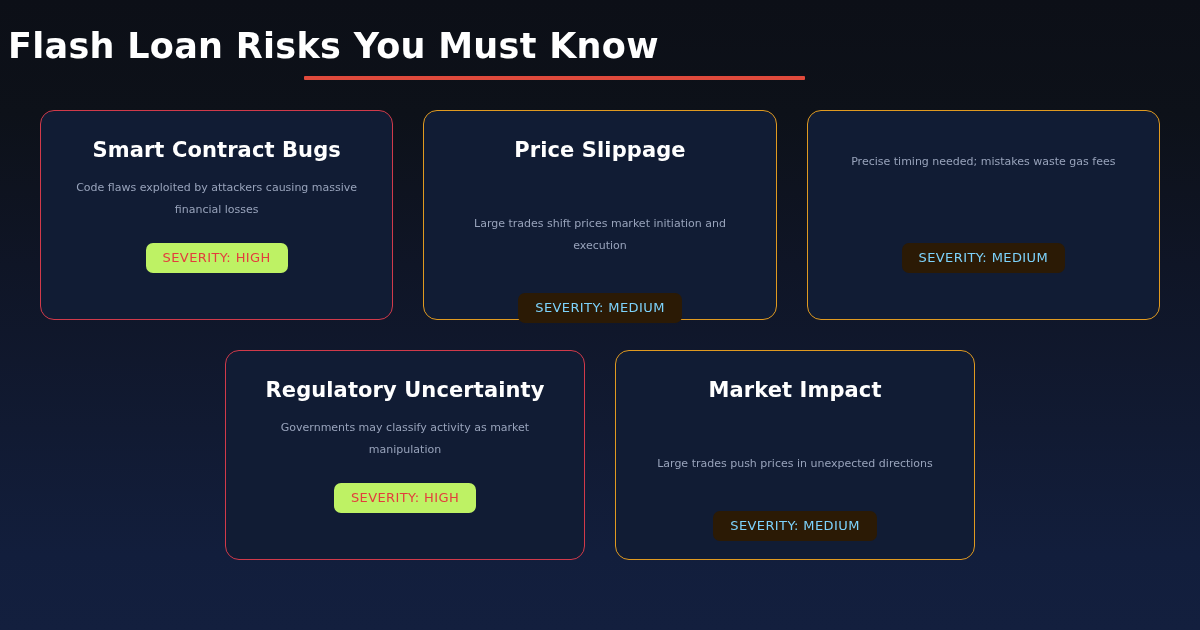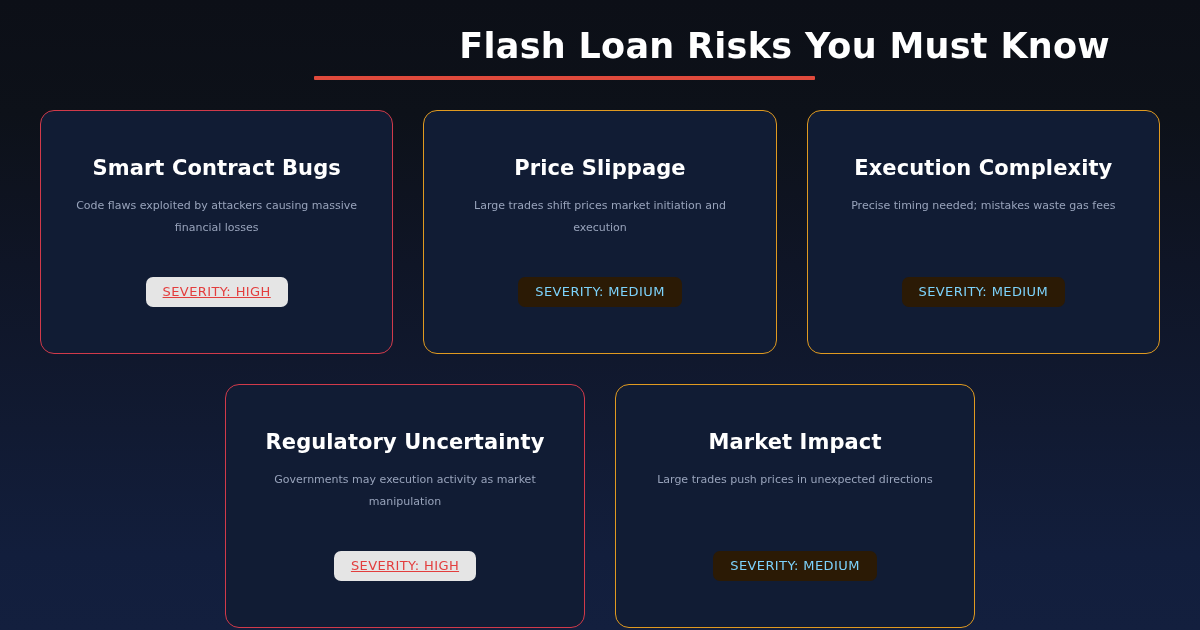--- a/index.html
+++ b/index.html
@@ -26,23 +26,23 @@
         #111a32 68%,
         #121e3c 88%,
         #131f3e 100%);
     overflow: hidden;
   }
 
   
   .header {
     position: absolute;
     top: 24px;
-    left: 18px;
+    left: 8px;
     width: 1092px;
-    text-align: right;
+    text-align: left;
   }
   .header-title {
     margin: 0;
     font-family: "DejaVu Sans", sans-serif;
     font-size: 35px;
     font-weight: bold;
     letter-spacing: 0.3px;
     color: #ffffff;
     line-height: 44px;
     white-space: nowrap;
@@ -66,31 +66,31 @@
     display: flex;
     justify-content: center;
     gap: 30px;
   }
   .card-row.row-top { margin-bottom: 30px; }
 
   .risk-card {
     position: relative;
     box-sizing: border-box;
     width: 360px;
-    height: 244px;
+    height: 210px;
     border-radius: 14px;
     background: #111c34;
     border: 1.6px solid #d13a4a;
-    padding: 44px 20px 18px 20px;
+    padding: 26px 20px 18px 20px;
     display: flex;
     flex-direction: column;
     align-items: center;
     text-align: center;
   }
-  .risk-card.sev-medium { border-color: #e09a20; }
+  .risk-card.sev-medium { border-color: #e09a20; gap: 36px; }
   .risk-card.sev-high   { border-color: #d13a4a; }
 
   .card-title {
     margin: 0;
     font-family: "DejaVu Sans", sans-serif;
     font-size: 21px;
     font-weight: bold;
     color: #ffffff;
     line-height: 26px;
     letter-spacing: 0.1px;
@@ -112,23 +112,22 @@
     display: inline-block;
     padding: 7px 17px 8px 17px;
     border-radius: 7px;
     font-family: "DejaVu Sans", sans-serif;
     font-size: 13px;
     font-weight: normal;
     letter-spacing: 0.4px;
     white-space: nowrap;
   }
   .severity-badge.badge-high {
-    background: #e5e5e5;
+    background: #bef264;
     color: #e33d3d;
-    text-decoration: underline;
   }
   .severity-badge.badge-medium {
     background: #2b1a05;
     color: #7dd3fc;
   }
 </style>
 </head>
 <body>
 
 <div id="infographic">
@@ -148,32 +147,31 @@
         <div class="severity-badge badge-high">SEVERITY: HIGH</div>
       </div>
 
       <div class="risk-card sev-medium">
         <div class="card-title">Price Slippage</div>
         <div class="card-desc">Large trades shift prices market initiation and execution</div>
         <div class="severity-badge badge-medium">SEVERITY: MEDIUM</div>
       </div>
 
       <div class="risk-card sev-medium">
-        <div class="card-title">Execution Complexity</div>
         <div class="card-desc">Precise timing needed; mistakes waste gas fees</div>
         <div class="severity-badge badge-medium">SEVERITY: MEDIUM</div>
       </div>
 
     </div>
 
     <div class="card-row row-bottom">
 
       <div class="risk-card sev-high">
         <div class="card-title">Regulatory Uncertainty</div>
-        <div class="card-desc">Governments may execution activity as market manipulation</div>
+        <div class="card-desc">Governments may classify activity as market manipulation</div>
         <div class="severity-badge badge-high">SEVERITY: HIGH</div>
       </div>
 
       <div class="risk-card sev-medium">
         <div class="card-title">Market Impact</div>
         <div class="card-desc">Large trades push prices in unexpected directions</div>
         <div class="severity-badge badge-medium">SEVERITY: MEDIUM</div>
       </div>
 
     </div>

